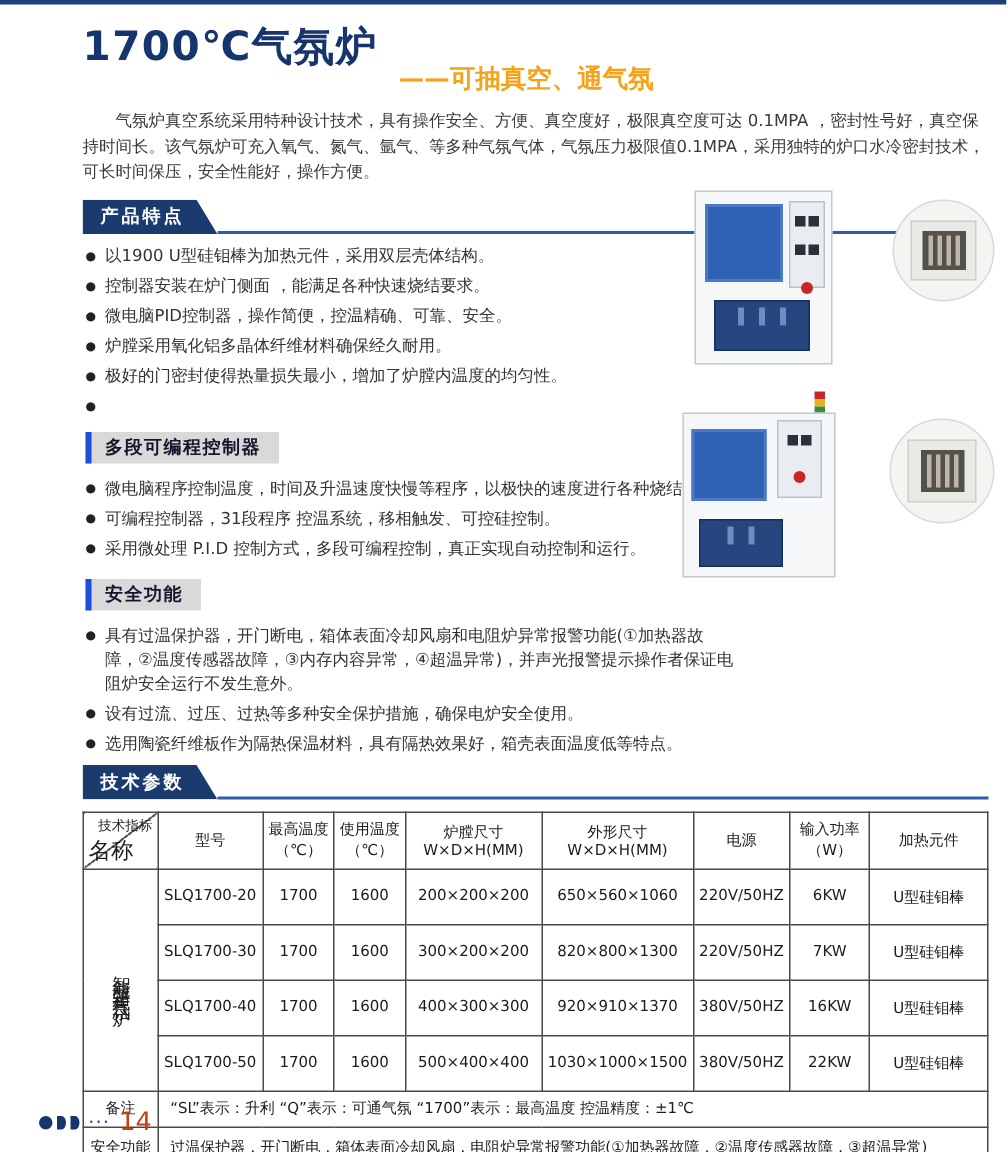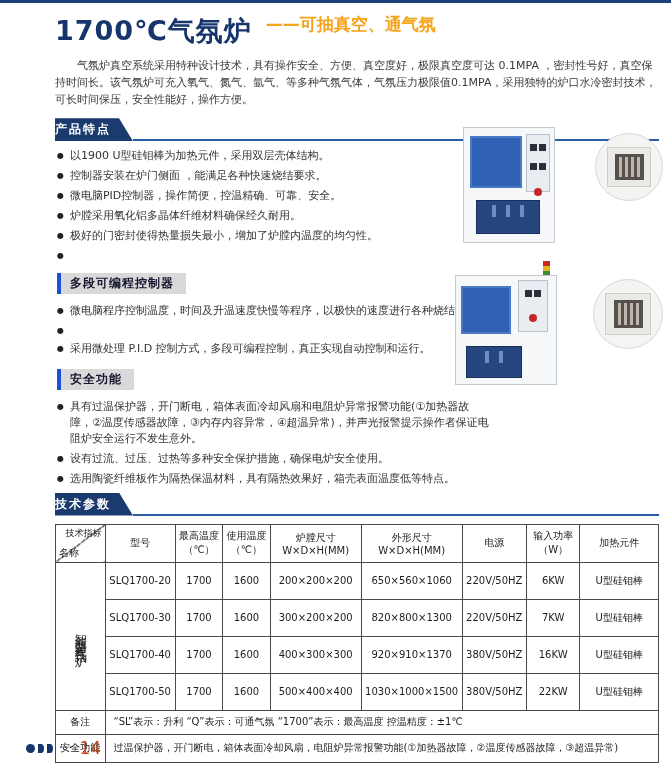--- a/index.html
+++ b/index.html
@@ -8,29 +8,29 @@
     width:671px; height:768px; overflow:hidden; position:relative;
     font-family:"DejaVu Sans","Liberation Sans",sans-serif;
     color:#333;
   }
   .topbar { height:3px; background:#1d3f7a; width:100%; }
   .page { padding:6px 12px 0 55px; position:relative; }
 
   
   .title-row { display:flex; align-items:flex-start; gap:14px; margin-top:4px; }
   .main-title { font-size:27px; font-weight:bold; color:#17356d; letter-spacing:1px; }
-  .sub-title  { font-size:17px; font-weight:bold; color:#f5a31a; }
+  .sub-title  { font-size:17px; font-weight:bold; color:#f5a31a;margin-top:28px; }
   .intro { margin-top:8px; font-size:11px; line-height:1.55; color:#3a3a3a;
            text-indent:2em; width:604px; }
 
   
   .banner-row { display:flex; align-items:flex-end; margin-top:10px; }
   .banner {
     background:#1b3a6e; color:#fff; font-size:12px; font-weight:bold;
-    padding:3px 22px 3px 0; letter-spacing:2px;
+    padding:3px 22px 3px 12px; letter-spacing:2px;
     clip-path:polygon(0 0, calc(100% - 14px) 0, 100% 100%, 0 100%);
   }
   .banner-line { flex:1; border-bottom:2px solid #2b5ea8; }
 
   
   .bullets { list-style:none; margin:7px 0 0 2px; width:432px; }
   .bullets li { font-size:11px; line-height:1.45; margin-bottom:4px; display:flex; }
   .bullet-glyph { color:#222; font-size:8px; margin:2px 6px 0 0; flex:0 0 auto; }
 
   .subheader {
@@ -62,21 +62,21 @@
   
   table.tech { border-collapse:collapse; width:604px; margin-top:8px; table-layout:fixed; }
   table.tech th, table.tech td {
     border:1px solid #4a4a4a; font-size:10px; text-align:center;
     padding:2px 1px; color:#1c1c1c; font-weight:normal; vertical-align:middle;
   }
   table.tech thead th { height:38px; }
   .corner { position:relative;
     background:linear-gradient(to bottom right, transparent calc(50% - 0.6px), #4a4a4a calc(50% - 0.6px), #4a4a4a calc(50% + 0.6px), transparent calc(50% + 0.6px)); }
   .corner .c-top { position:absolute; top:2px; right:3px; font-size:9px; }
-  .corner .c-bot { position:absolute; bottom:2px; left:3px; font-size:10px; }
+  .corner .c-bot { position:absolute; bottom:2px; left:3px; font-size:15px; }
   .cat-cell { width:46px; }
   .cat-vert { writing-mode:vertical-lr; text-orientation:upright; margin:0 auto;
               font-size:12px; letter-spacing:3px; color:#1c1c1c; }
   .model-row td { height:37px; }
   .wide-left { text-align:left !important; padding-left:8px !important; }
   .note-seg { }
 
   
   .footer { position:absolute; left:26px; bottom:10px; display:flex; align-items:center; gap:3px; }
   .dot { width:9px; height:9px; background:#17356d; border-radius:50%; }
@@ -131,20 +131,21 @@
   </ul>
 
   <div class="subheader">多段可编程控制器</div>
   <ul class="bullets">
     <li>
         <span class="bullet-glyph">●</span>
         <span>微电脑程序控制温度，时间及升温速度快慢等程序，以极快的速度进行各种烧结试验。</span>
       </li>
     <li>
         <span class="bullet-glyph">●</span>
+        <span>可编程控制器，31段程序 控温系统，移相触发、可控硅控制。</span>
       </li>
     <li>
         <span class="bullet-glyph">●</span>
         <span>采用微处理 P.I.D 控制方式，多段可编程控制，真正实现自动控制和运行。</span>
       </li>
   </ul>
 
   <div class="subheader">安全功能</div>
   <ul class="bullets">
     <li>

